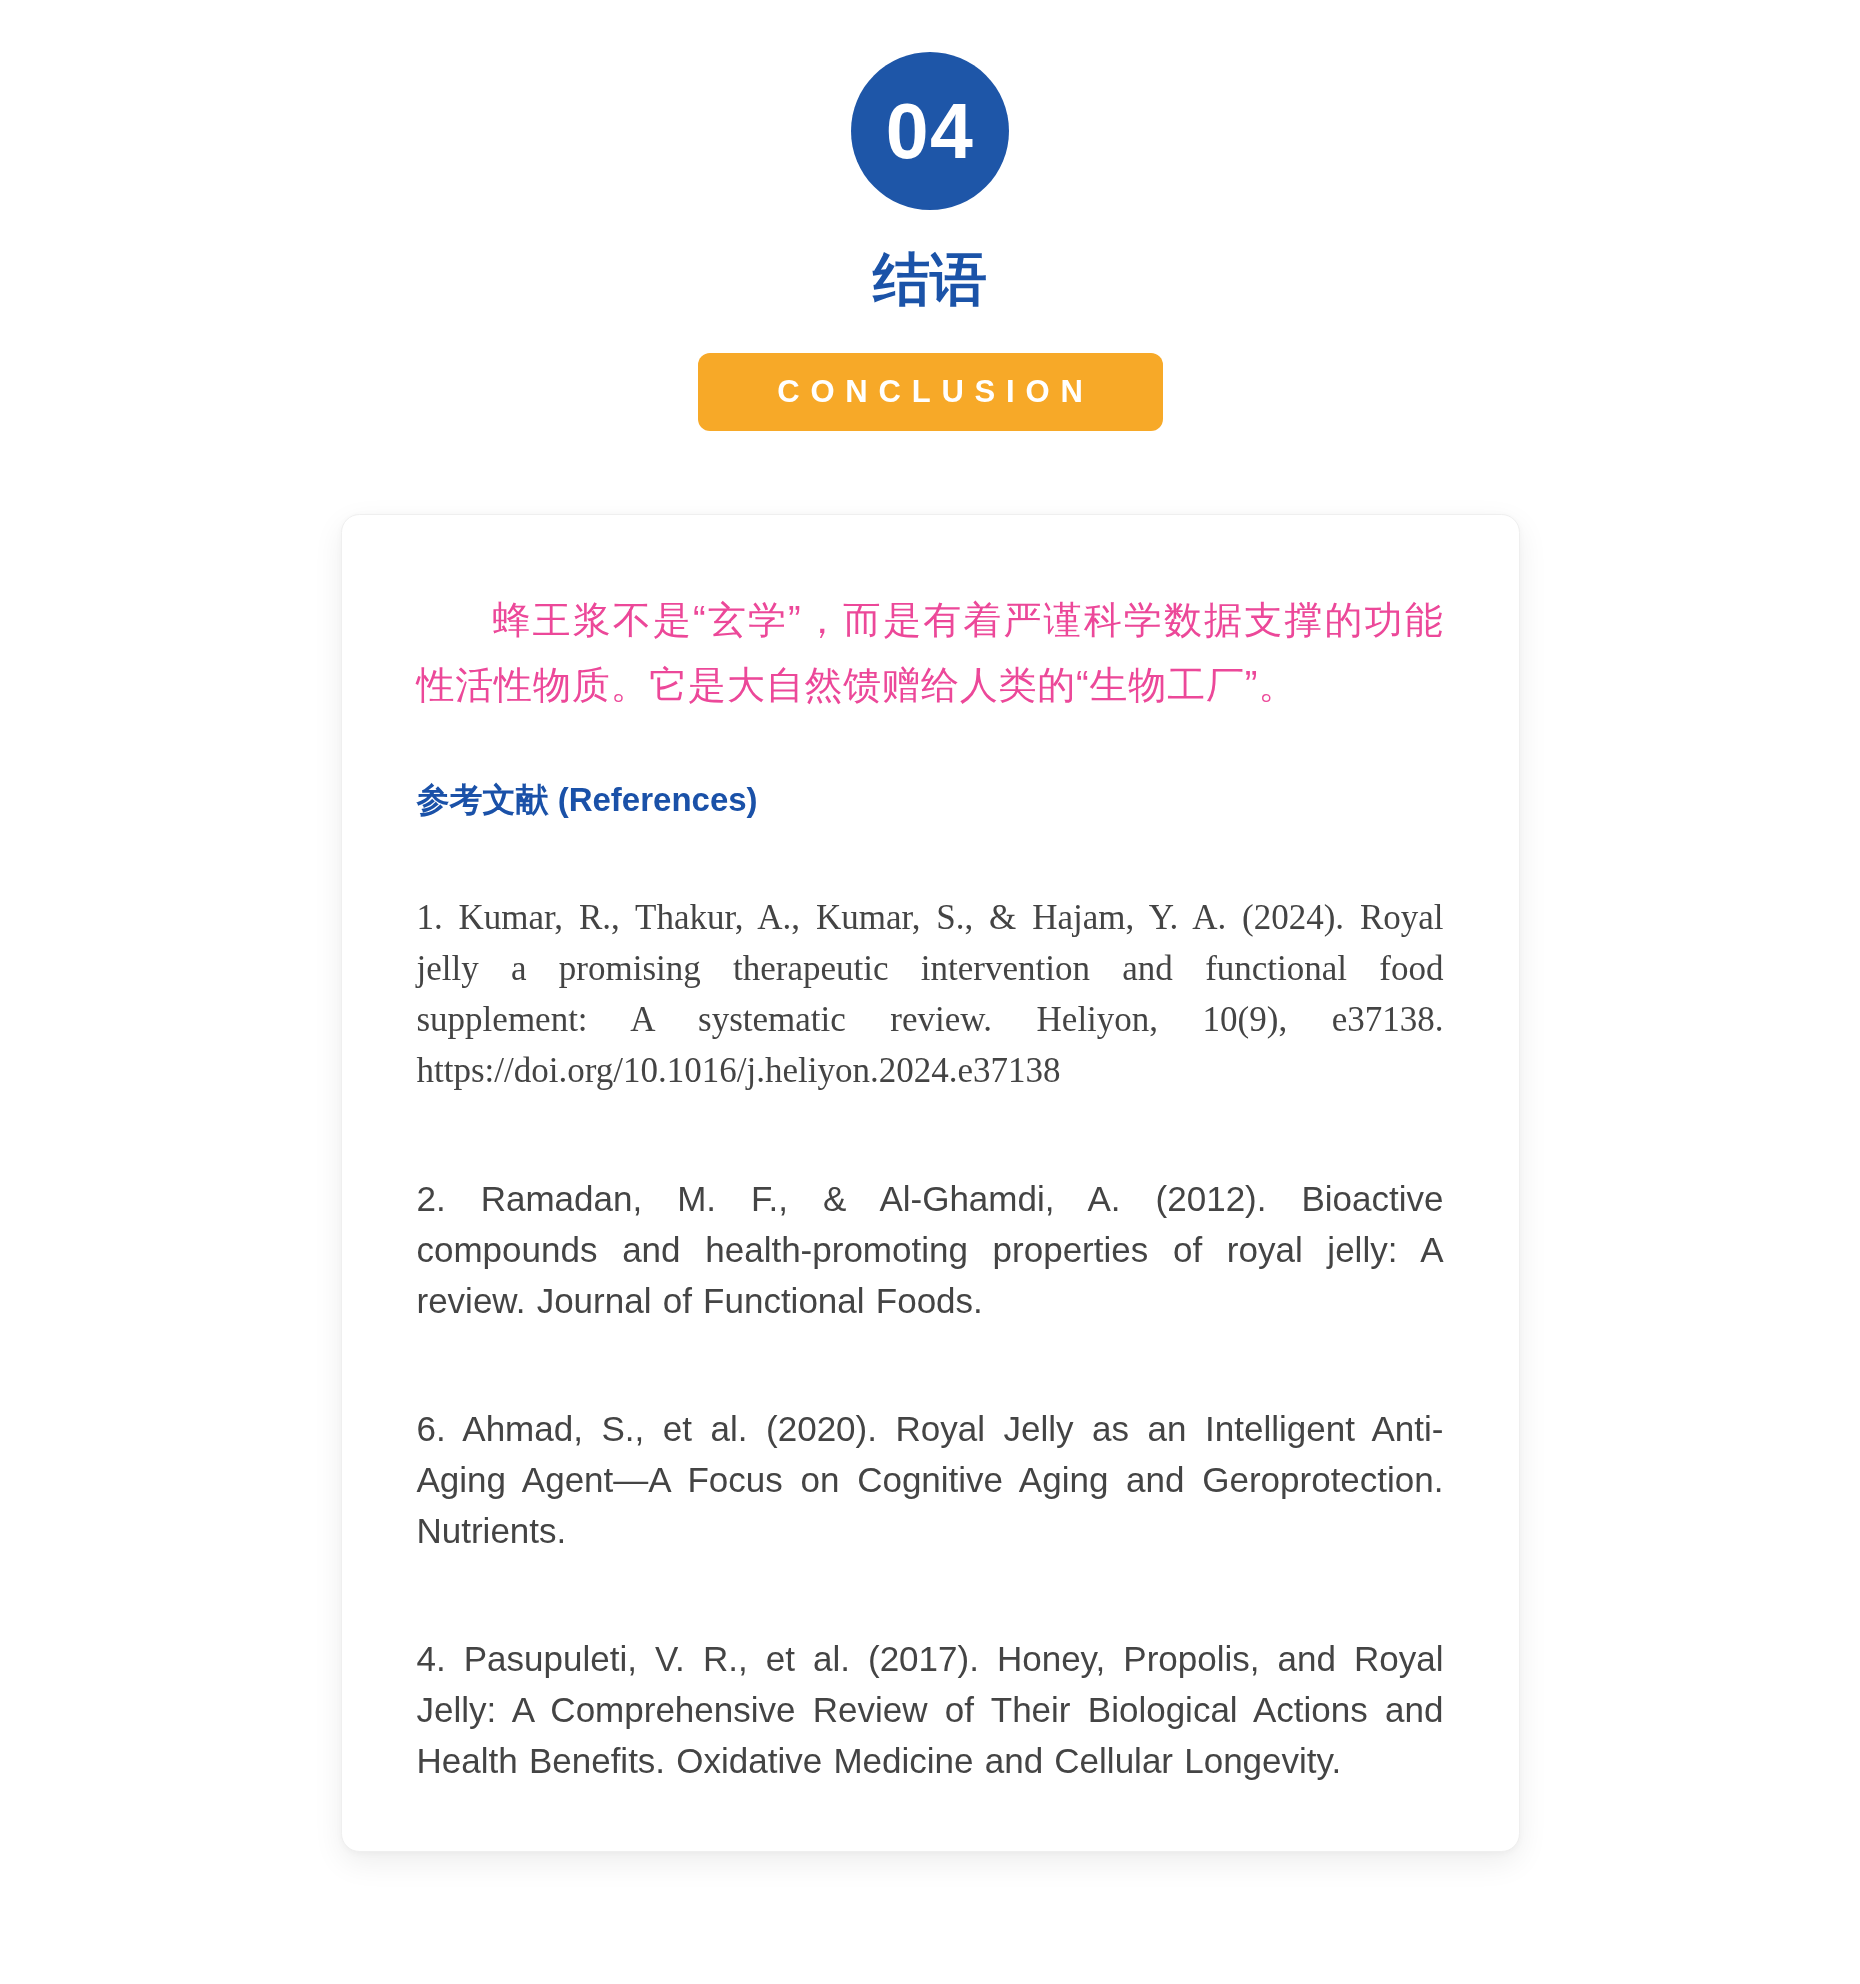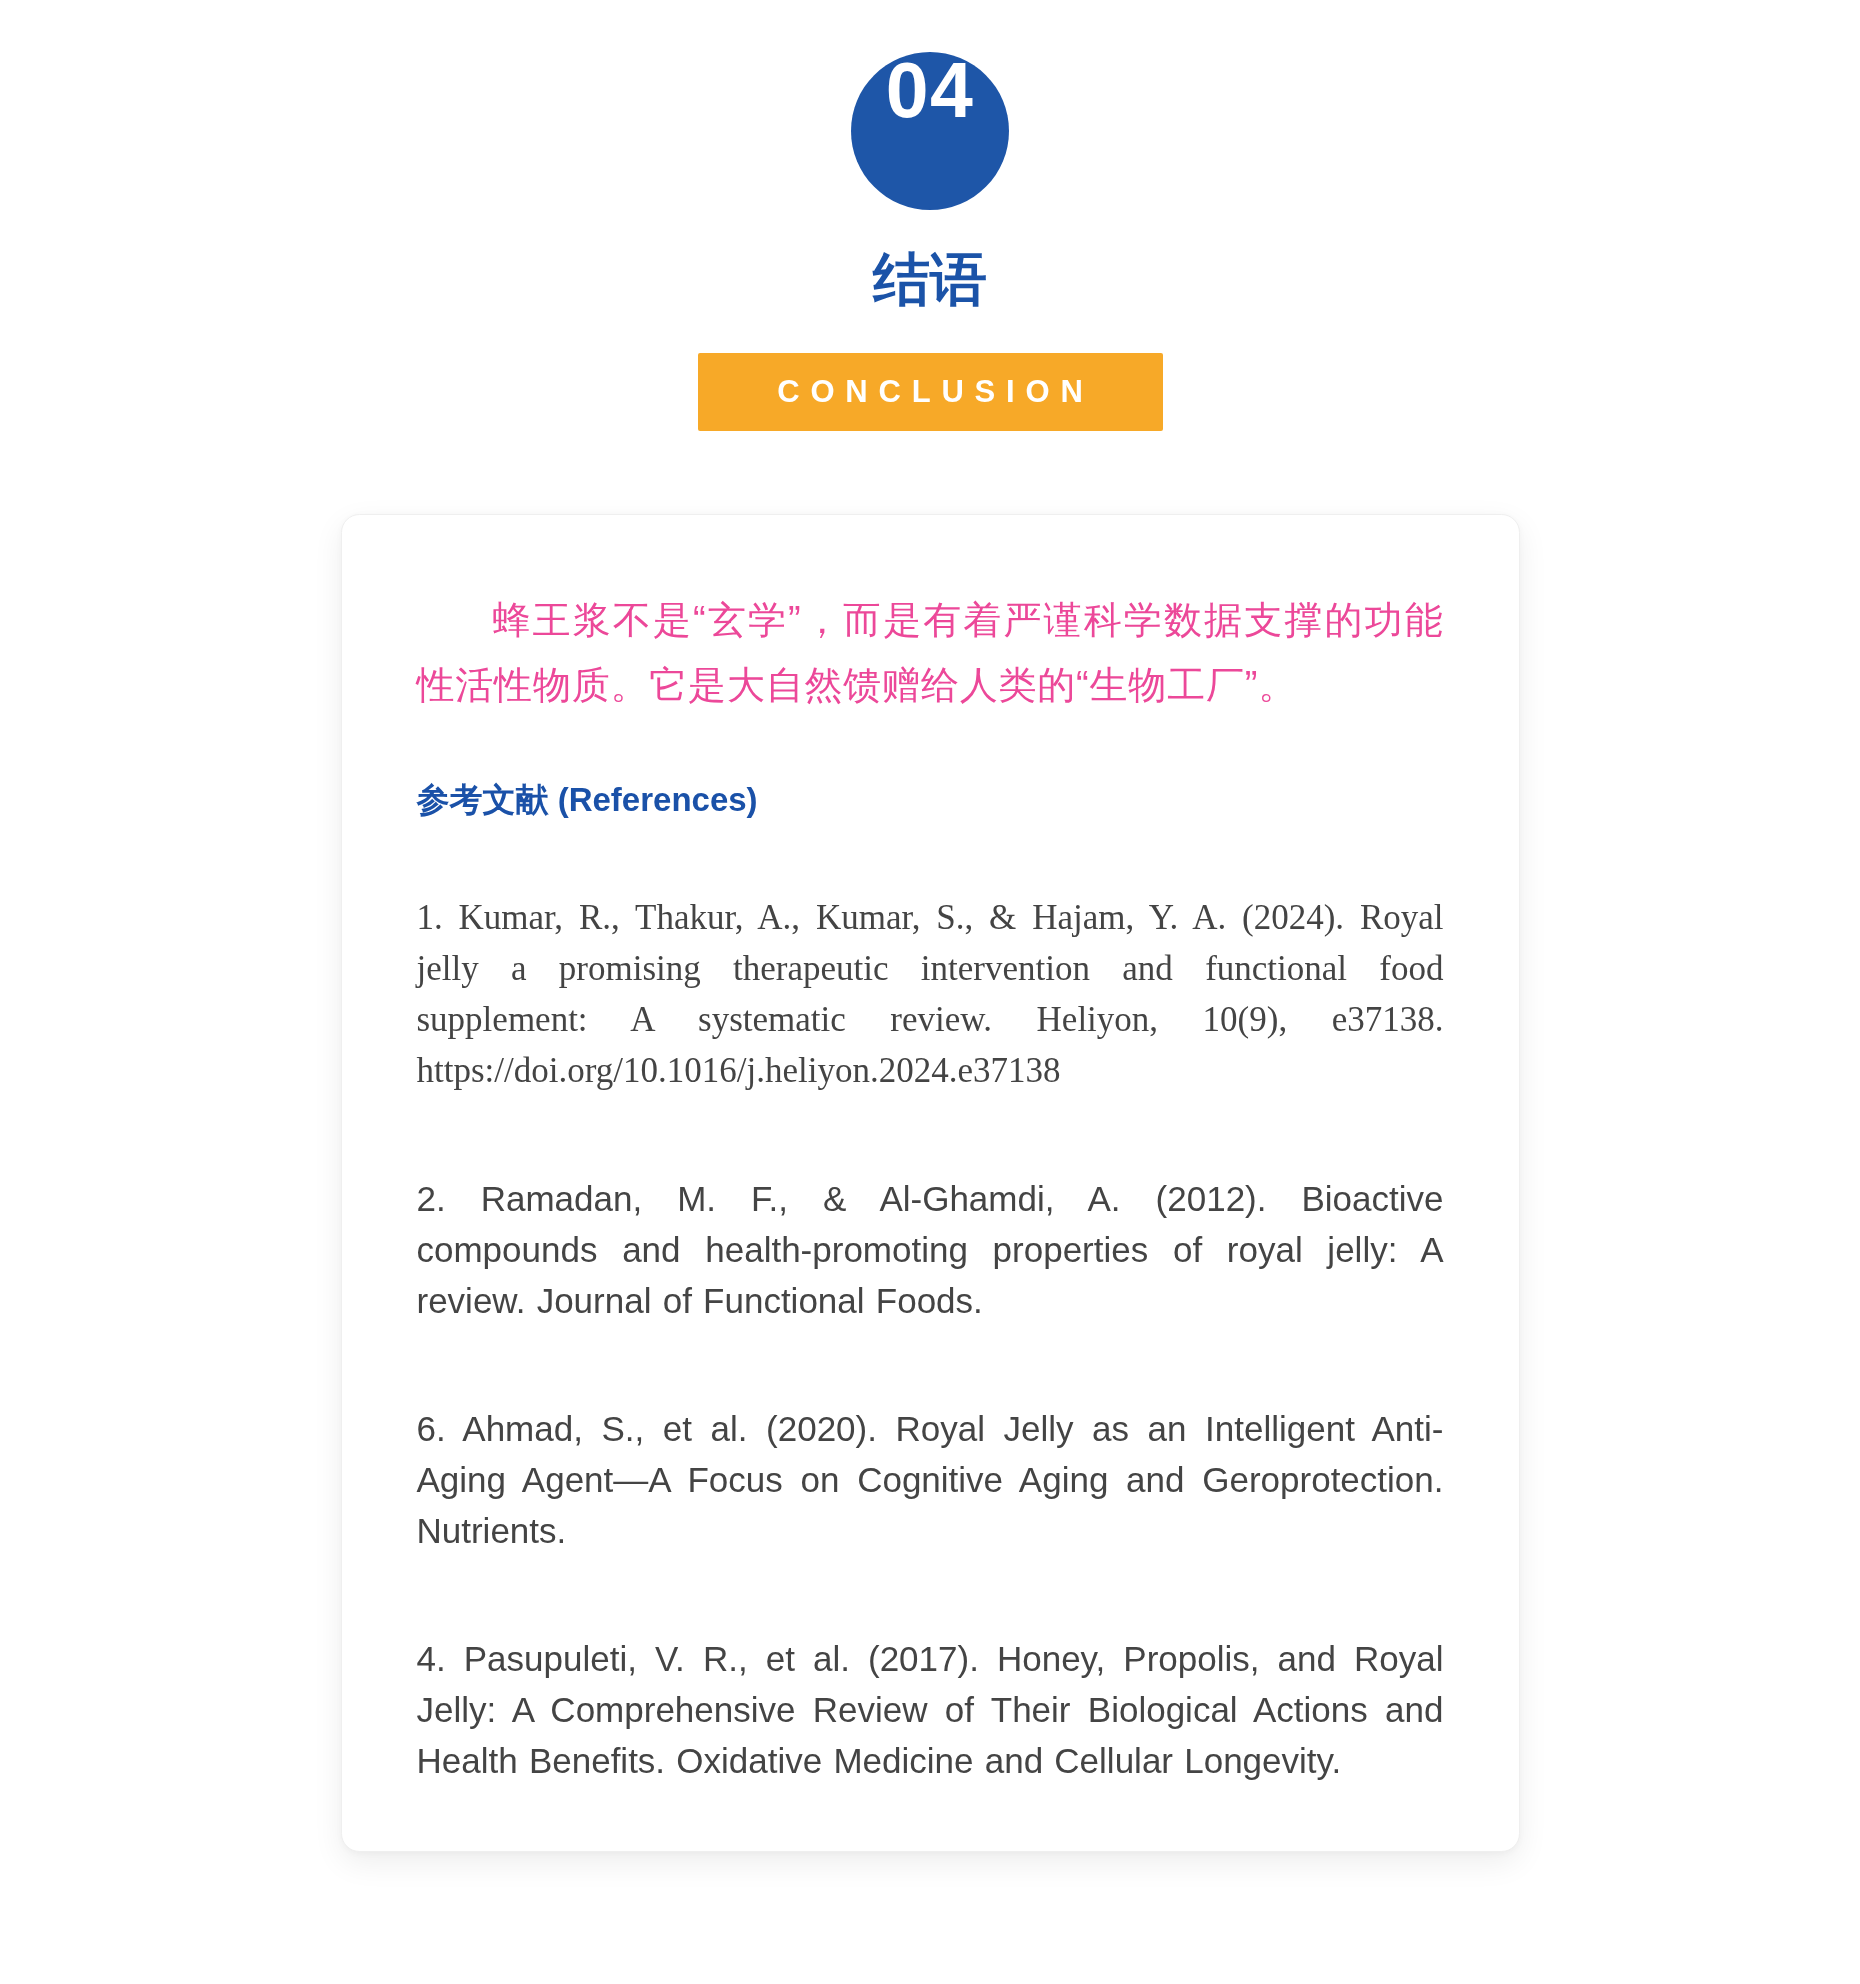--- a/index.html
+++ b/index.html
@@ -20,39 +20,40 @@
     background: #ffffff;
   }
 
   
   .num-circle {
     width: 158px;
     height: 158px;
     border-radius: 50%;
     margin: 52px auto 0;
     display: flex;
+    align-items: center;
     justify-content: center;
     color: #ffffff;
     font-size: 77px;
     font-weight: 700;
     letter-spacing: 1.5px;
     line-height: 1;
   }
   .section-title {
     margin-top: 40px;
     text-align: center;
     font-size: 57px;
     line-height: 1.05;
     font-weight: 700;
   }
   .badge {
     margin: 43px auto 0;
     width: 465px;
     height: 78px;
-    border-radius: 2px;
+    border-radius: 12px;
     display: flex;
     align-items: center;
     justify-content: center;
     color: #ffffff;
     font-size: 31px;
     font-weight: 700;
     letter-spacing: 10.8px;
     text-indent: 10.8px; 
     line-height: 1;
   }

